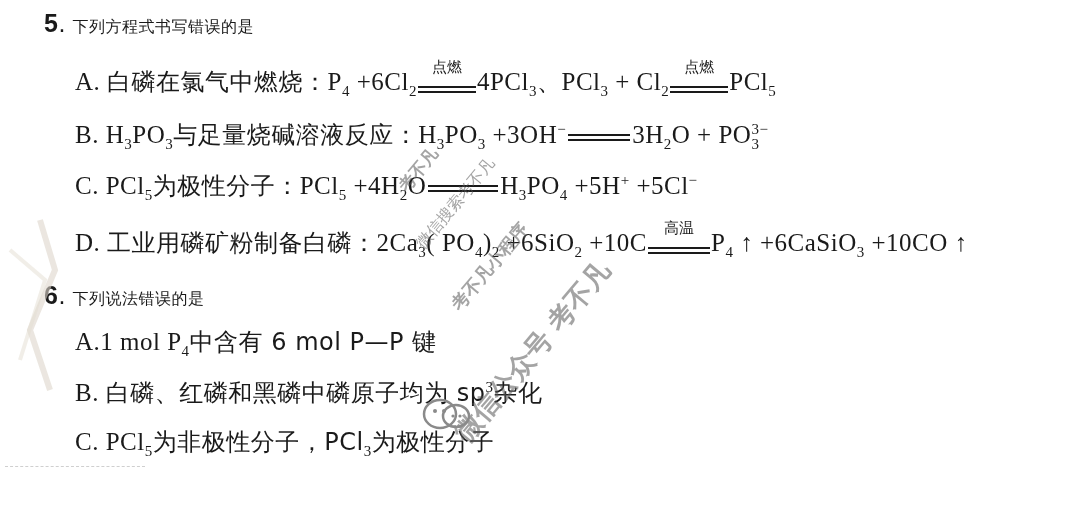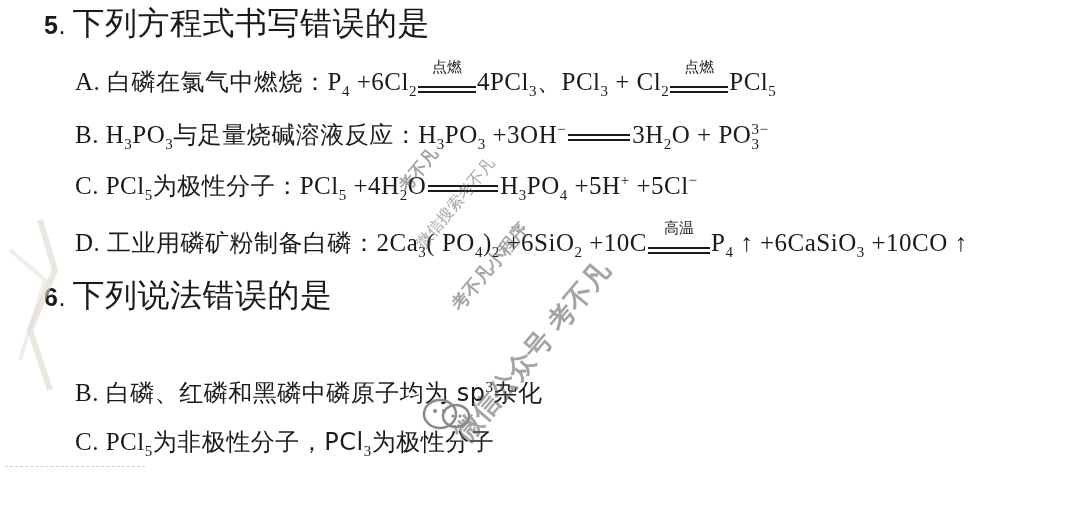--- a/index.html
+++ b/index.html
@@ -27,21 +27,21 @@
       line-height: 30px;
       letter-spacing: 0.5px;
     }
     .qnum {
       font-family: "Liberation Sans", "DejaVu Sans", sans-serif;
       font-weight: bold;
       font-size: 25px;
     }
     .qtext {
       font-family: "DejaVu Sans", sans-serif;
-      font-size: 32px;
+      font-size: 16px;
     }
     .cn {
       font-family: "DejaVu Sans", sans-serif;
       font-size: 24px;
     }
     .label {
       font-family: "Liberation Serif", serif;
     }
     sub, sup {
       font-size: 15px;
@@ -148,20 +148,23 @@
   <div class="line" style="left:75px; top:228px;">
     <span class="label">D.</span>
     <span class="cn">工业用磷矿粉制备白磷：</span><span><span>2Ca</span><sub>3</sub><span>( PO</span><sub>4</sub><span>)</span><sub>2</sub><span> +6SiO</span><sub>2</sub><span> +10C</span></span><span class="cond" style="width:62px;"><span class="cond-text">高温</span><span class="bar bar1"></span><span class="bar bar2"></span></span><span><span>P</span><sub>4</sub><span> ↑  +6CaSiO</span><sub>3</sub><span> +10CO ↑</span></span>
   </div>
 
   <div class="line" style="left:44px; top:280px;">
     <span class="qnum">6</span><span class="qnum" style="font-weight:normal;">.</span>
     <span class="qtext">下列说法错误的是</span>
   </div>
 
+  <div class="line" style="left:75px; top:327px;">
+    <span class="label">A.</span><span><span>1 mol P</span><sub>4</sub><span class="cn">中含有 6 mol P—P 键</span></span>
+  </div>
 
   <div class="line" style="left:75px; top:378px;text-align:center;">
     <span class="label">B.</span>
     <span><span class="cn">白磷、红磷和黑磷中磷原子均为 sp</span><sup>3</sup><span class="cn">杂化</span></span>
   </div>
 
   <div class="line" style="left:75px; top:427px;">
     <span class="label">C.</span>
     <span><span>PCl</span><sub>5</sub><span class="cn">为非极性分子，PCl</span><sub>3</sub><span class="cn">为极性分子</span></span>
   </div>

